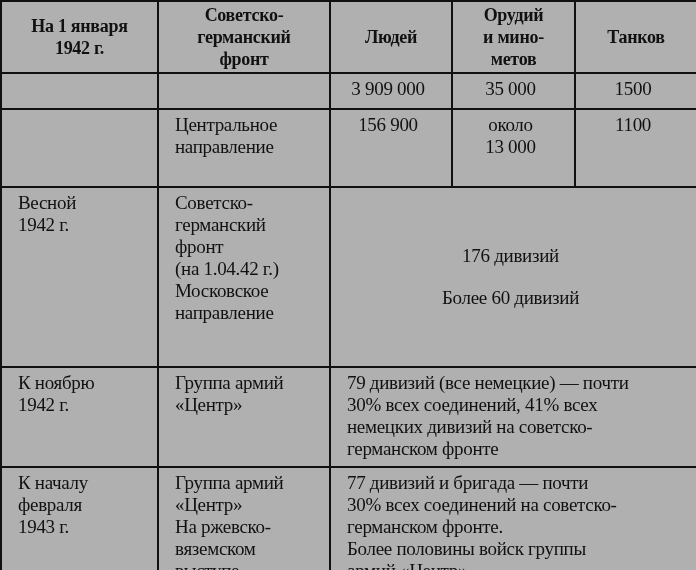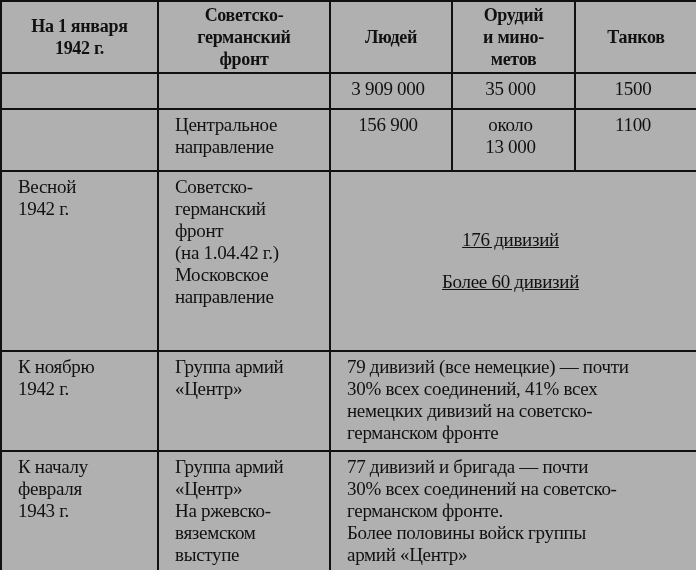--- a/index.html
+++ b/index.html
@@ -27,26 +27,26 @@
   }
   th {
     font-weight: bold;
     text-align: center;
     vertical-align: middle;
     font-size: 18px;
     line-height: 22px;
     padding: 2px 6px;
   }
   .c { text-align: center; }
-  .mid { vertical-align: middle; text-decoration: underline; }
+  .mid { vertical-align: middle; }
   .line { display: block; }
   .gap { height: 20px; }
   tr.r0 { height: 62px; }
   tr.r1 { height: 36px; }
-  tr.r2 { height: 62px; }
+  tr.r2 { height: 78px; }
   tr.r3 { height: 180px; }
   tr.r4 { height: 100px; }
   tr.r5 { height: 134px; }
 </style>
 </head>
 <body>
 
 <table>
   <colgroup>
     <col style="width:157px">

